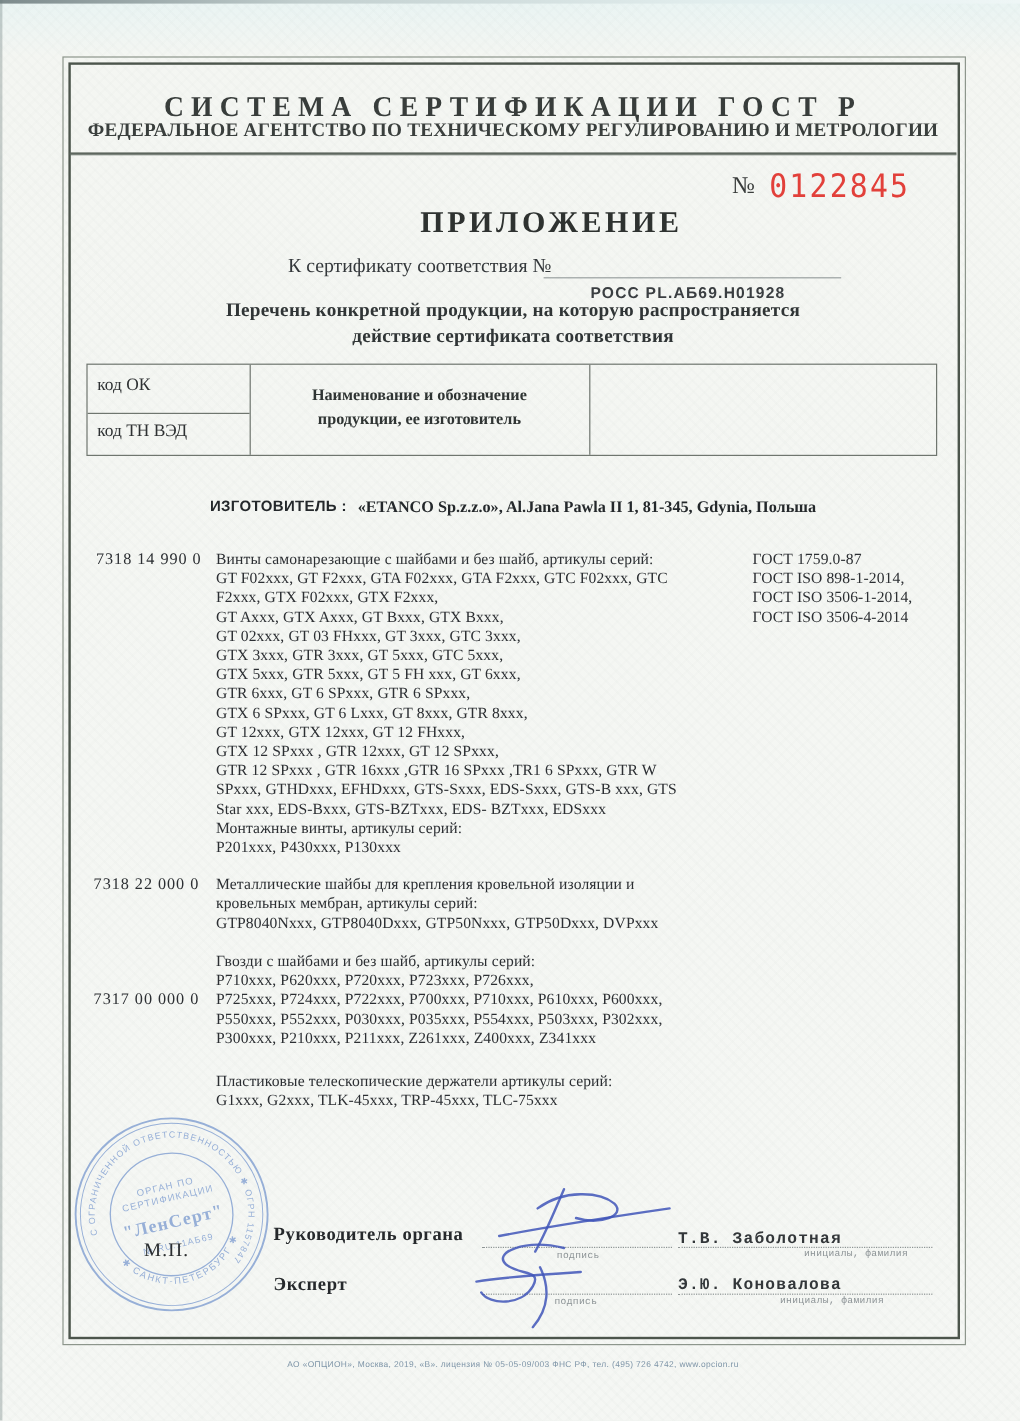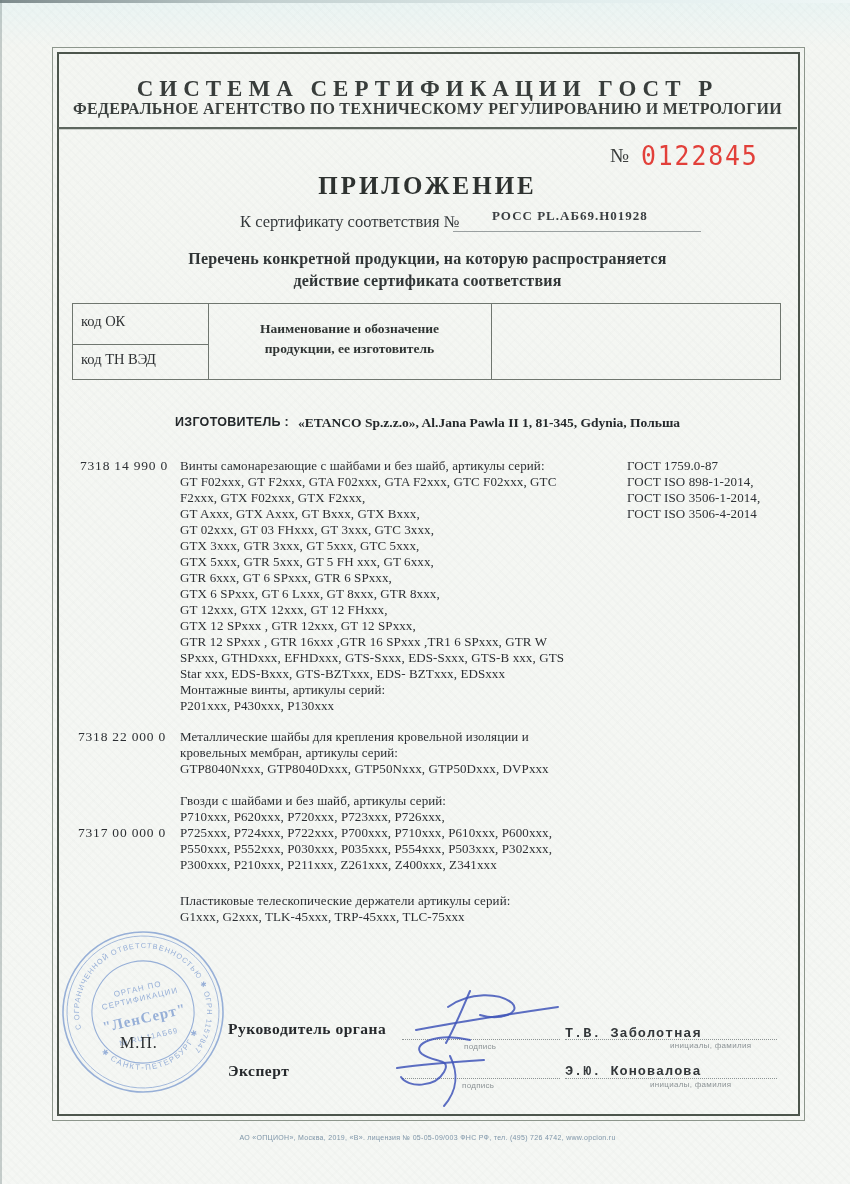--- a/index.html
+++ b/index.html
@@ -18,36 +18,36 @@
   .frame-inner{position:absolute;inset:4px;border:2px solid #4c554c;}
   .abs{position:absolute;}
   .ctr{left:52px;width:751px;text-align:center;}
   .title{font-weight:bold;font-size:23px;letter-spacing:6px;color:#383d3b;transform:scaleY(1.04);}
   .subtitle{font-weight:bold;font-size:16px;letter-spacing:.2px;color:#3a3f3d;}
   .hrule{left:58px;width:739px;border-top:2px solid #5d665e;box-shadow:0 1px 0 rgba(93,102,94,.25);}
   .no-label{font-size:20px;color:#3a3d3c;}
   .no-value{font-family:"DejaVu Sans Mono", monospace;font-size:27px;letter-spacing:2px;color:#e2403a;transform:scaleX(.92);transform-origin:left;}
   .doc-title{font-weight:bold;font-size:25px;letter-spacing:3px;color:#2e3230;}
   .cert-label{font-size:16.5px;color:#34383b;}
-  .mono{font-family:Liberation Serif, serif;}
+  .mono{font-family:Liberation Sans, sans-serif;margin-top:28px;}
   .cert-no{font-size:13px;font-weight:bold;letter-spacing:1px;color:#3a3e41;}
   .uline{border-bottom:1px solid #9aa0a0;height:0;}
   .purpose{font-weight:bold;font-size:16px;color:#303536;letter-spacing:.2px;}
   .tbl{left:72px;top:303px;width:707px;height:75px;border:1px solid #6f766f;}
   .vline{position:absolute;top:0;bottom:0;border-left:1px solid #6f766f;}
   .cell-label{font-size:14.5px;color:#2e3133;}
   .th{font-weight:bold;font-size:13.5px;color:#2f3433;}
   .mfr-row{left:52px;width:751px;display:flex;justify-content:center;gap:9px;margin-top:28px;}
   .mfr-label{font-family:"Liberation Sans", sans-serif;font-weight:bold;font-size:12.5px;color:#24282b;letter-spacing:.3px;}
   .mfr-value{font-weight:bold;font-size:13.5px;color:#24282b;}
   .code{font-size:13.5px;letter-spacing:.8px;color:#2c2f33;}
   .body-text{font-size:13px;line-height:16px;white-space:pre-line;letter-spacing:.1px;color:#2c2f33;}
   .role{font-weight:bold;font-size:15.5px;letter-spacing:.5px;color:#26292c;}
   .sig-line{border-bottom:1px dotted #8d9494;height:0;}
-  .sig-caption{font-family:Liberation Sans, sans-serif;font-size:8px;color:#8b9295;letter-spacing:.3px;padding-left:12px;}
+  .sig-caption{font-family:Liberation Mono, monospace;font-size:8px;color:#8b9295;letter-spacing:.3px;padding-left:12px;}
   .sig-name{font-family:"Liberation Mono","DejaVu Sans Mono", monospace;font-weight:bold;font-size:13.5px;letter-spacing:1px;color:#33373a;}
   .mp{font-size:16px;letter-spacing:1px;color:#2b2e30;}
   .footer{font-family:"Liberation Sans", sans-serif;font-size:7px;color:#7e95a8;letter-spacing:.3px;}
   .stamp{opacity:.78;transform:rotate(-13deg);}
   .sig-ink{stroke:#3f55b8;fill:none;stroke-width:2;stroke-linecap:round;opacity:.85;}
 </style>
 </head>
 <body>
 
 <div class="page">
@@ -58,21 +58,21 @@
     <div class="frame-inner"></div>
   </div>
 
   <div class="abs ctr title" style="top:76px;">СИСТЕМА СЕРТИФИКАЦИИ ГОСТ Р</div>
   <div class="abs ctr subtitle" style="top:100px;">ФЕДЕРАЛЬНОЕ АГЕНТСТВО ПО ТЕХНИЧЕСКОМУ РЕГУЛИРОВАНИЮ И МЕТРОЛОГИИ</div>
   <div class="abs hrule" style="top:127px;"></div>
 
   <div class="abs no-label" style="left:610px;top:144px;">№</div>
   <div class="abs no-value" style="left:641px;top:140px;">0122845</div>
 
-  <div class="abs ctr doc-title" style="top:172px;">ПРИЛОЖЕНИЕ</div>
+  <div class="abs ctr doc-title" style="top:172px;padding-left:32px;">ПРИЛОЖЕНИЕ</div>
 
   <div class="abs cert-label" style="left:240px;top:212px;">К сертификату соответствия №</div>
   <div class="abs mono cert-no" style="left:492px;top:208px;">РОСС PL.АБ69.Н01928</div>
   <div class="abs uline" style="left:453px;top:231px;width:248px;"></div>
 
   <div class="abs ctr purpose" style="top:272px;">действие сертификата соответствия</div>
   <div class="abs ctr purpose" style="top:250px;">Перечень конкретной продукции,  на которую распространяется</div>
 
   <div class="abs tbl">
     <div class="vline" style="left:135px;"></div>

